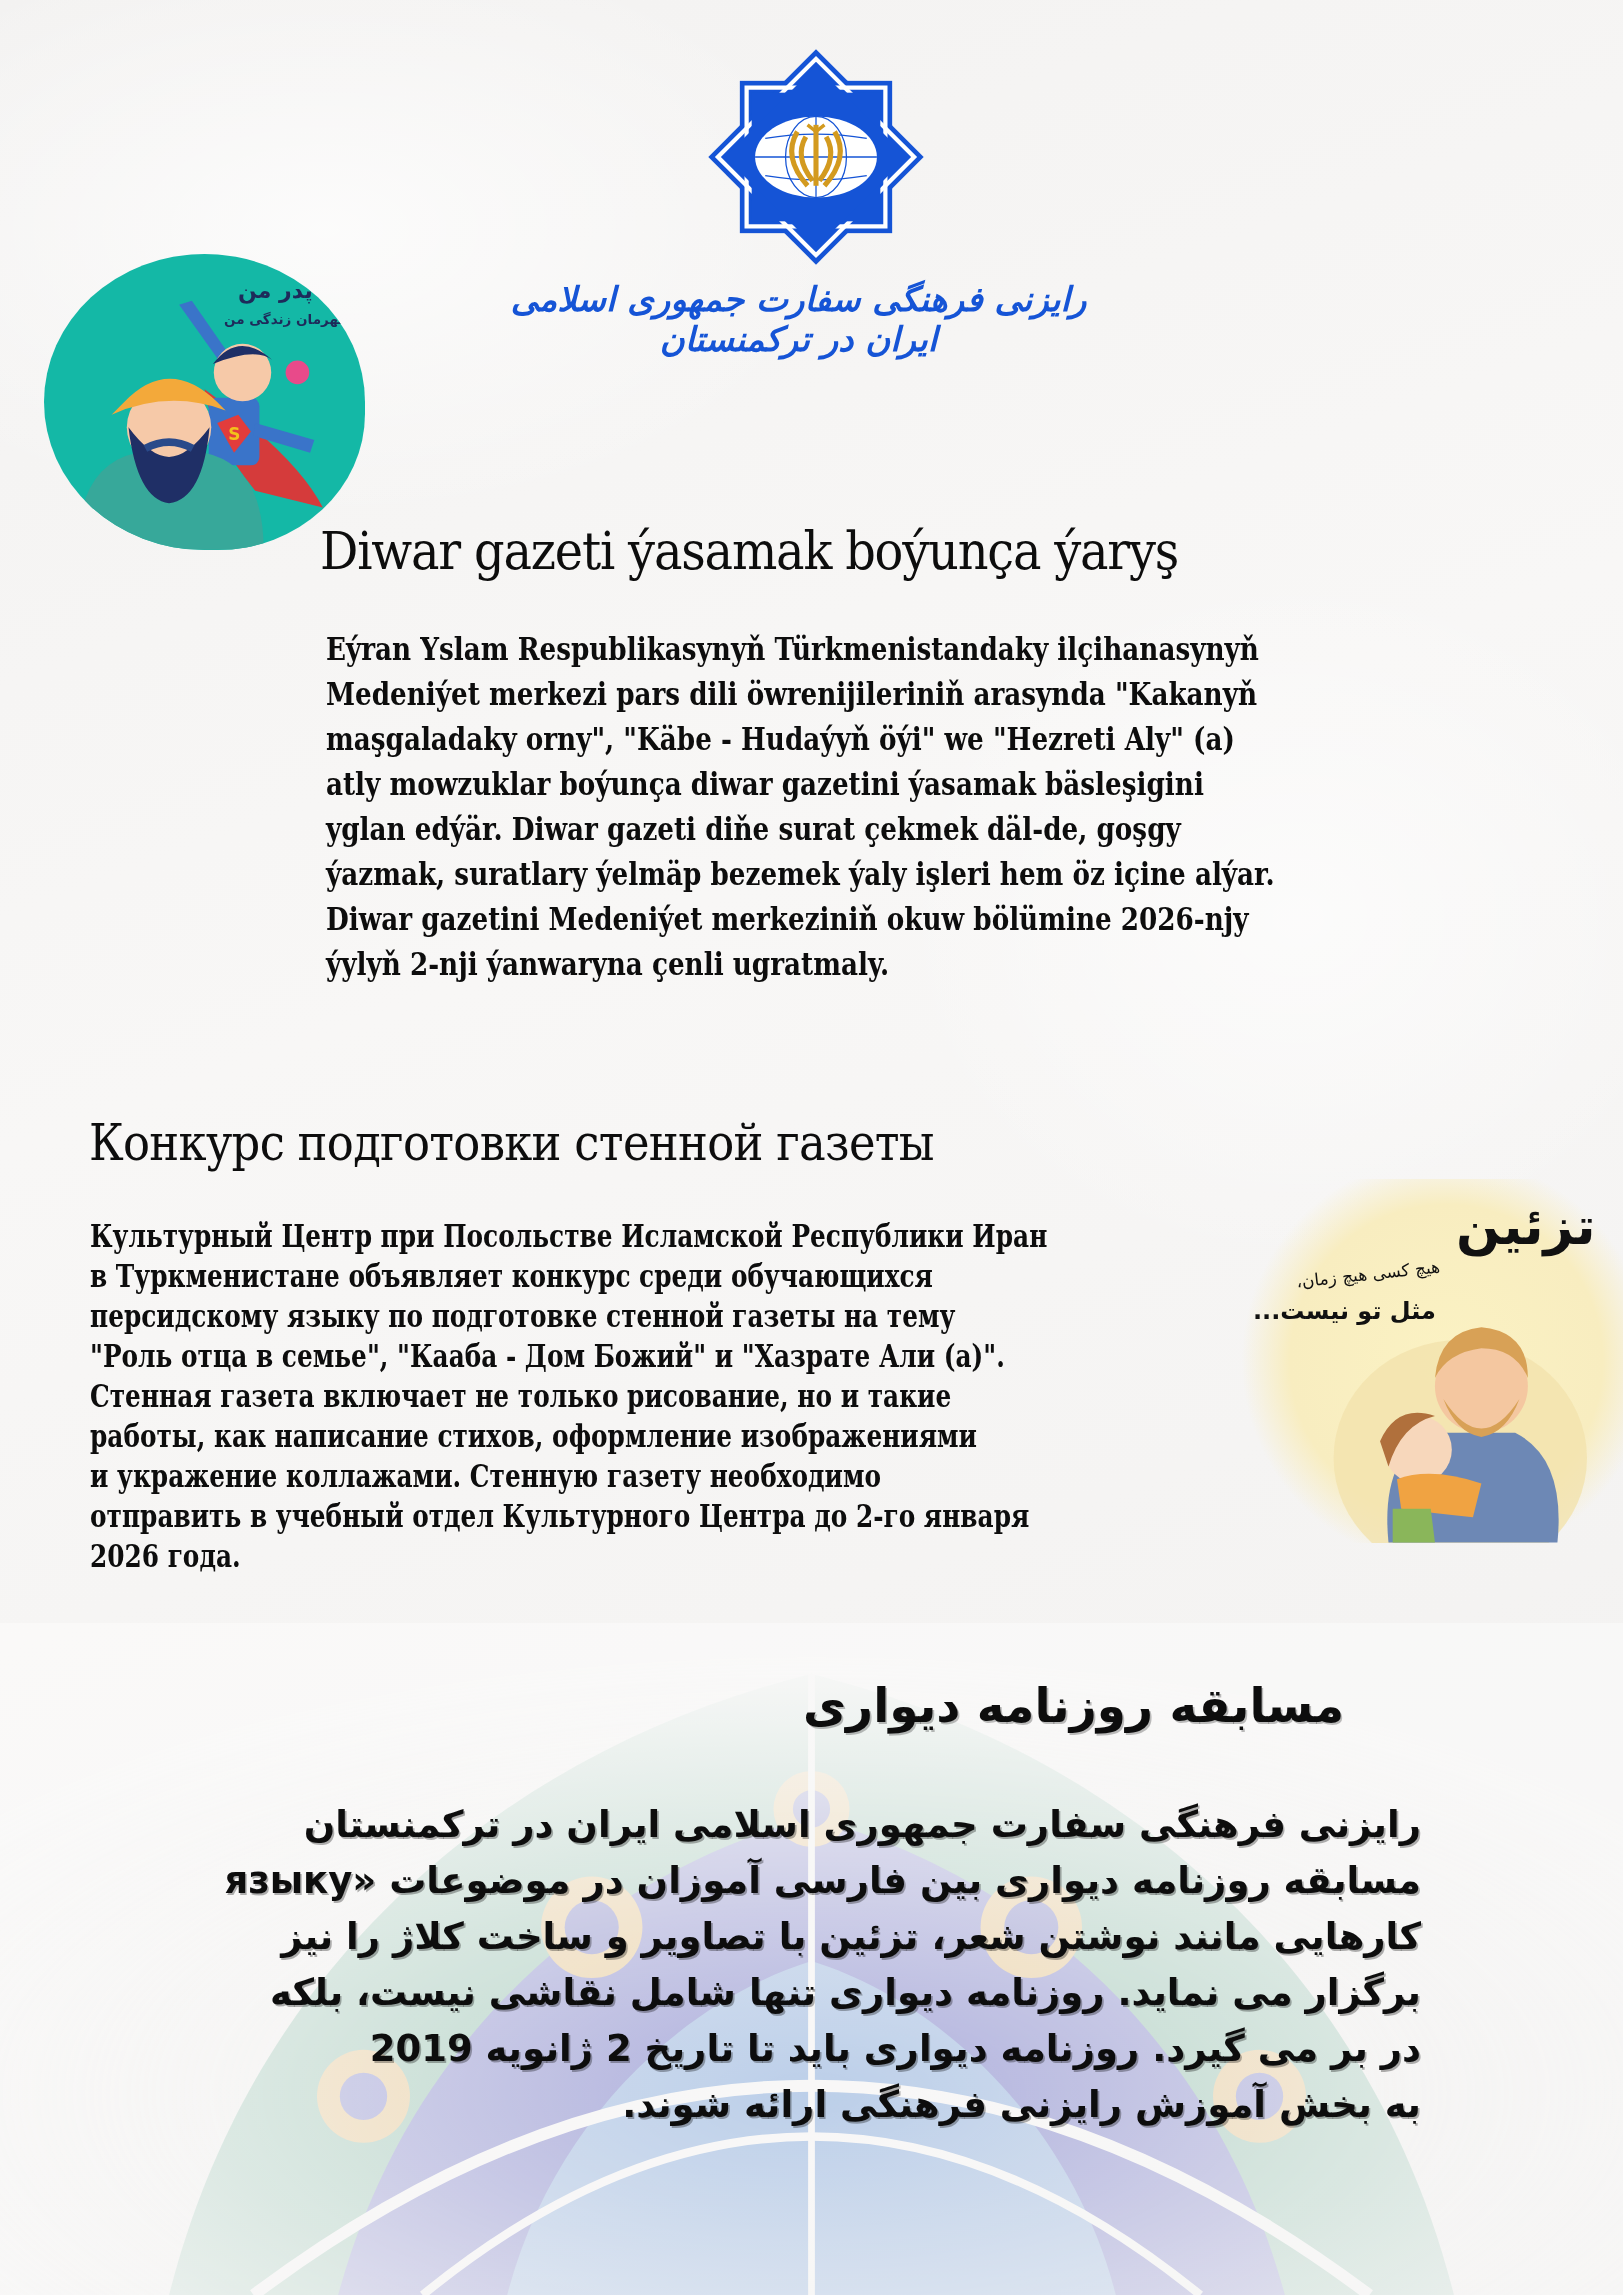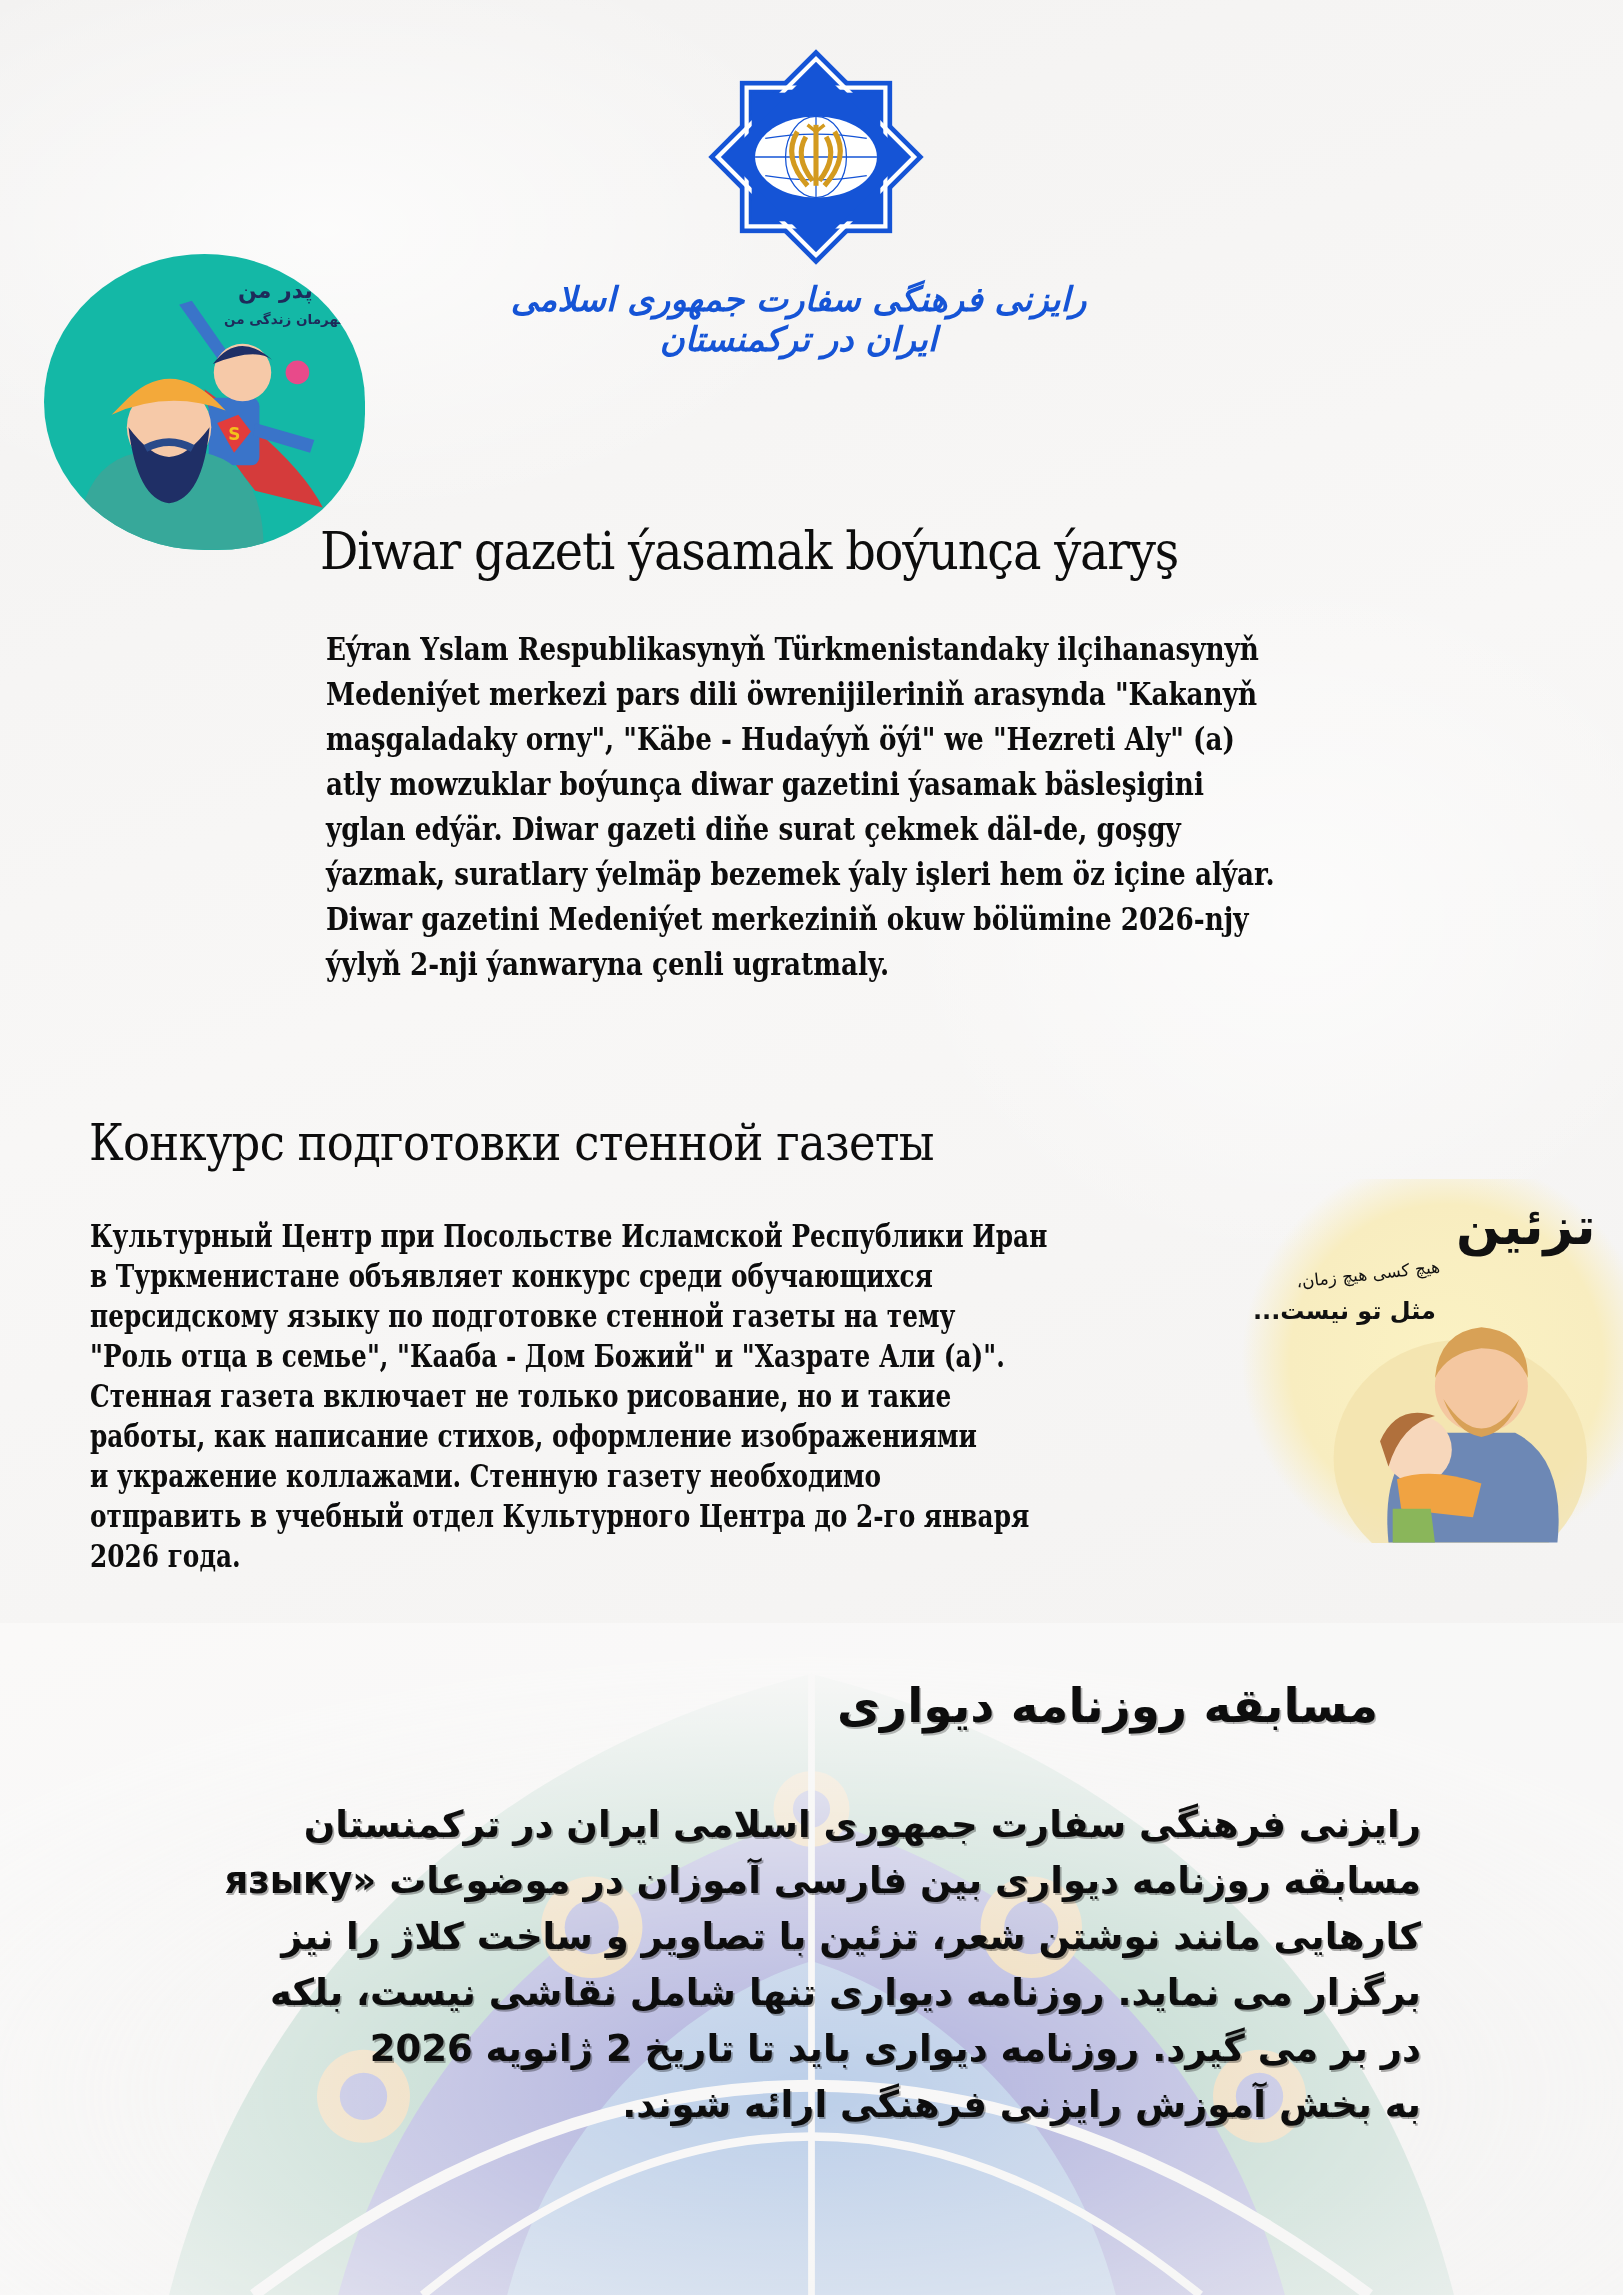--- a/index.html
+++ b/index.html
@@ -41,21 +41,21 @@
   .h2 {
     position: absolute; left: 89px; top: 1109px; font-size: 51px; line-height: 68px;
     letter-spacing: -0.8px; transform: scaleX(0.88); transform-origin: left;
   }
   .p2 {
     position: absolute; left: 90px; top: 1216px; width: 1353px;
     font-size: 31px; line-height: 40px; font-weight: bold;
     transform: scaleX(0.80); transform-origin: left;
   }
   .h3 {
-    position: absolute; left: 803px; top: 1672px; width: 609px; text-align: center;
+    position: absolute; left: 803px; top: 1672px; width: 609px; text-align: left;
     direction: rtl; font-family: "DejaVu Sans", sans-serif; font-weight: bold; font-size: 47px; line-height: 68px;
     text-shadow: 1.7px 1.7px 0 rgba(0,0,0,0.25);
   }
   .p3 {
     position: absolute; left: 313px; top: 1797px; width: 1108px;
     direction: rtl; text-align: right;
     font-family: "DejaVu Sans", sans-serif; font-weight: bold; font-size: 37px; line-height: 56px;
     text-shadow: 1.7px 1.7px 0 rgba(0,0,0,0.3);
   }
   .p3 span { display: block; white-space: nowrap; }
@@ -175,16 +175,16 @@
     <path d="M195 390 L 240 390 L 245 430 L 195 430 Z" fill="#8ab65a"></path>
   </svg>
 </div>
 
 <div class="h3">مسابقه روزنامه دیواری</div>
 <div class="p3">
   <span>رایزنی فرهنگی سفارت جمهوری اسلامی ایران در ترکمنستان</span>
   <span>مسابقه روزنامه دیواری بین فارسی آموزان در موضوعات «языку</span>
   <span>کارهایی مانند نوشتن شعر، تزئین با تصاویر و ساخت کلاژ را نیز</span>
   <span>برگزار می نماید. روزنامه دیواری تنها شامل نقاشی نیست، بلکه</span>
-  <span>در بر می گیرد. روزنامه دیواری باید تا تاریخ 2 ژانویه 2026</span>
+  <span>در بر می گیرد. روزنامه دیواری باید تا تاریخ 2 ژانویه 2019</span>
   <span>به بخش آموزش رایزنی فرهنگی ارائه شوند.</span>
 </div>
 
 
 </body></html>

